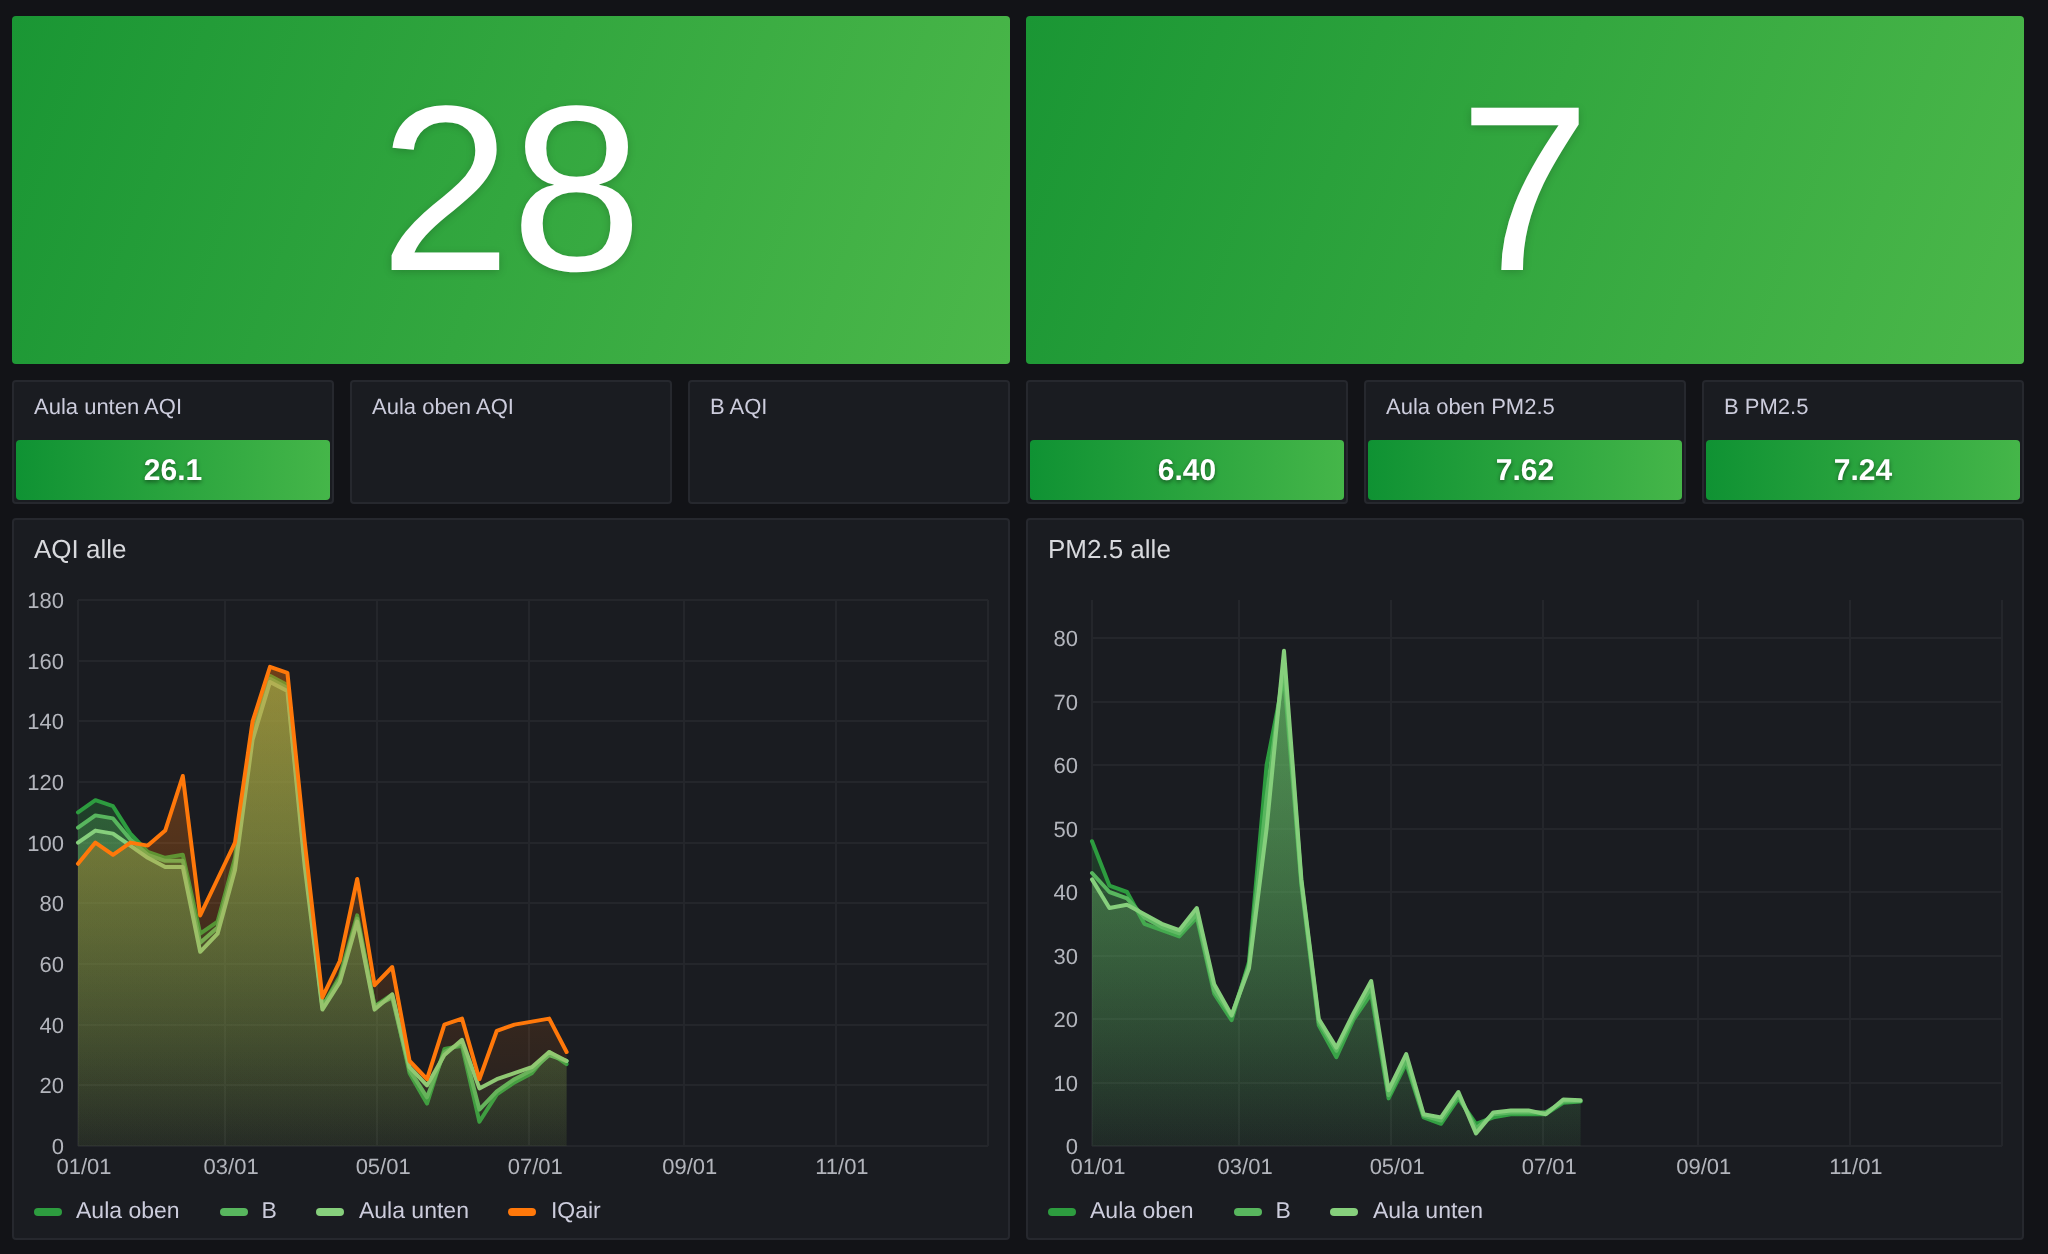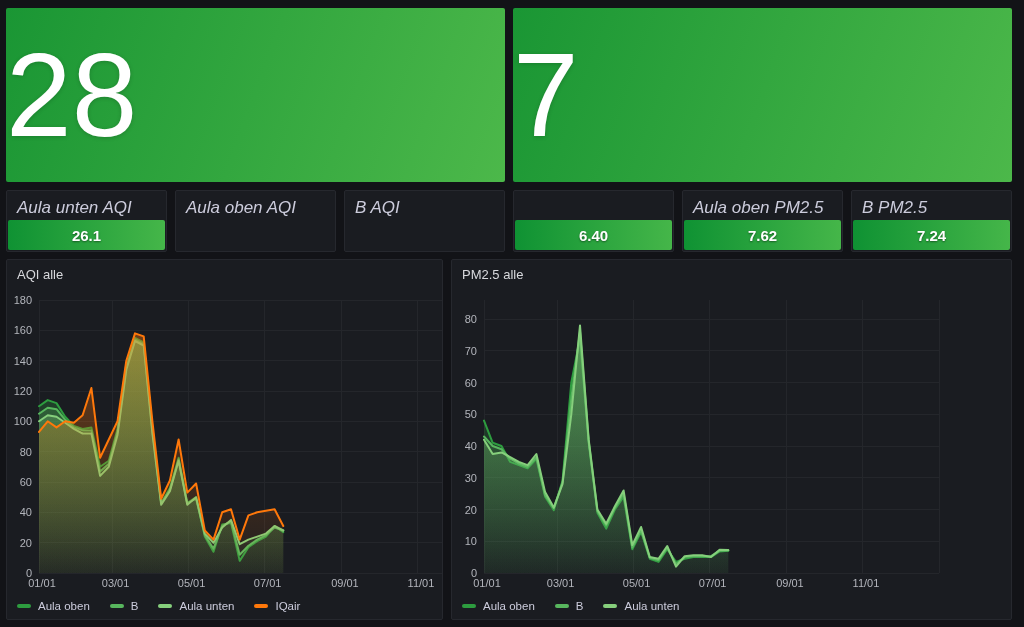--- a/index.html
+++ b/index.html
@@ -13,44 +13,44 @@
   .row{display:flex;gap:8px;}
   .row-big{height:174px;margin-bottom:8px;}
   .row-stats{height:62px;margin-bottom:7px;}
   .row-charts{height:361px;}
   .panel{
     background:var(--panel-bg,#1a1c21);
     border:1px solid var(--panel-border,#26282e);
     border-radius:2px;position:relative;
   }
   .big-stat{
-    flex:1;display:flex;align-items:center;
+    flex:1;display:flex;align-items:center;justify-content:center;
     background:linear-gradient(110deg,var(--stat-grad-a,#1a9634),var(--stat-grad-b,#4cb84a));
     border:none;
   }
   .big-value{
     color:var(--value-text,#fff);font-size:118px;line-height:1;font-weight:500;
     text-shadow:0 1px 4px rgba(0,0,0,0.18);
   }
   .stat-panel{flex:1;overflow:hidden;}
   .stat-title{
-    padding:7px 10px 0;font-size:17px;font-weight:500;
-    color:var(--label-text,#ccccdc);white-space:nowrap;font-style:italic;
+    padding:7px 10px 0;font-size:11px;font-weight:500;
+    color:var(--label-text,#ccccdc);white-space:nowrap;
   }
   .stat-bar{
     position:absolute;left:1px;right:1px;bottom:1px;height:30px;border-radius:2px;
     background:linear-gradient(90deg,var(--bar-grad-a,#0f9233),var(--bar-grad-b,#45b649));
     display:flex;align-items:center;justify-content:center;text-align:right;
   }
   .stat-value{
     color:var(--value-text,#fff);font-size:15px;font-weight:700;
     text-shadow:0 1px 2px rgba(0,0,0,0.45);
   }
   .chart-panel{overflow:hidden;}
-  .chart-left{width:437px;}
+  .chart-left{width:499px;}
   .chart-right{flex:1;}
   .panel-title{
     padding:7px 0 0 10px;height:24px;font-size:13px;font-weight:500;
     color:var(--title-text,#d8d9dd);
   }
   .chart-svg{display:block;margin-top:2px;}
   .legend{
     position:absolute;left:10px;bottom:7px;display:flex;gap:20px;align-items:center;
     font-size:11.5px;color:var(--label-text,#ccccdc);
   }

